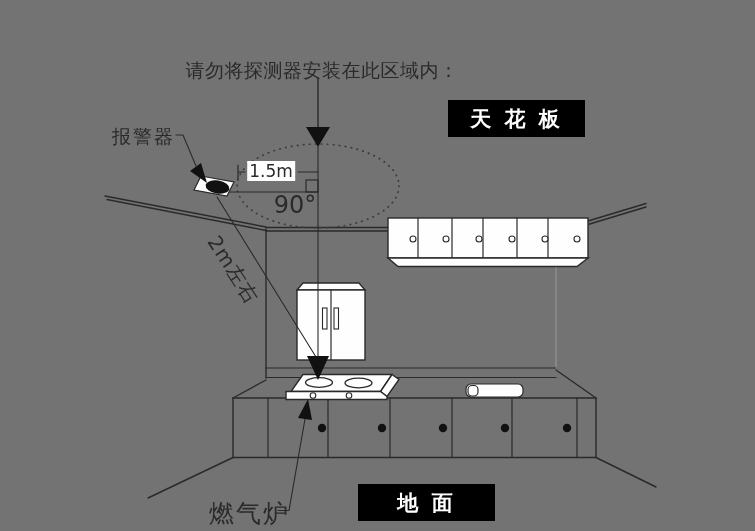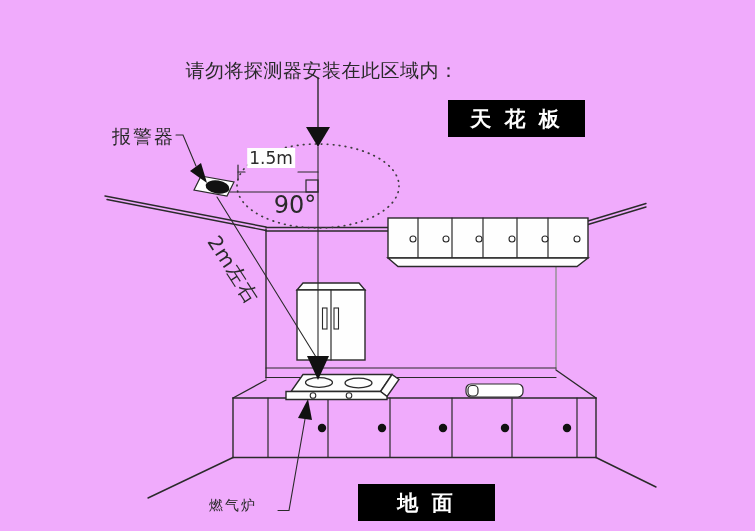--- a/index.html
+++ b/index.html
@@ -1,35 +1,35 @@
 <!DOCTYPE html>
 <html><head>
 <meta charset="utf-8">
 <style>
   html,body{margin:0;padding:0;background:#fff;}
   #stage{
-    position:relative;width:755px;height:531px;background:#f0abfc;
+    position:relative;width:755px;height:531px;background:#737373;
     font-family:"DejaVu Sans","Liberation Sans",sans-serif;color:#2a2a2a;overflow:hidden;
   }
   #lineart{position:absolute;left:0;top:0;width:755px;height:531px;}
   .lbl{position:absolute;white-space:pre;color:#2a2a2a;}
   .note{
     position:absolute;left:322px;top:5px;transform:translateX(-50%);
     text-align:center;font-size:19px;line-height:26px;letter-spacing:.5px;white-space:pre;
   }
   .badge{
     position:absolute;background:#000;color:#fff;font-weight:bold;font-size:21px;
     display:flex;align-items:center;justify-content:center;letter-spacing:3px;white-space:pre;
   }
   .badge.ceiling{left:448px;top:100px;width:137px;height:37px;}
   .badge.floor{left:358px;top:484px;width:137px;height:37px;}
   .alarm{left:112px;top:124px;font-size:19px;letter-spacing:2px;}
-  .stove{left:209px;top:497px;font-size:14px;letter-spacing:2px;}
+  .stove{left:209px;top:497px;font-size:25px;letter-spacing:2px;}
   .dim{
-    left:271px;top:158px;transform:translate(-50%,-50%);
+    left:271px;top:171px;transform:translate(-50%,-50%);
     font-size:17px;background:#fefefe;padding:0 2px;
   }
   .angle{left:295px;top:205px;transform:translate(-50%,-50%);font-size:24px;}
   .rot2m{
     left:233px;top:270px;transform:translate(-50%,-50%) rotate(57deg);
     font-size:20px;letter-spacing:1px;
   }
 </style>
 </head>
 <body>

